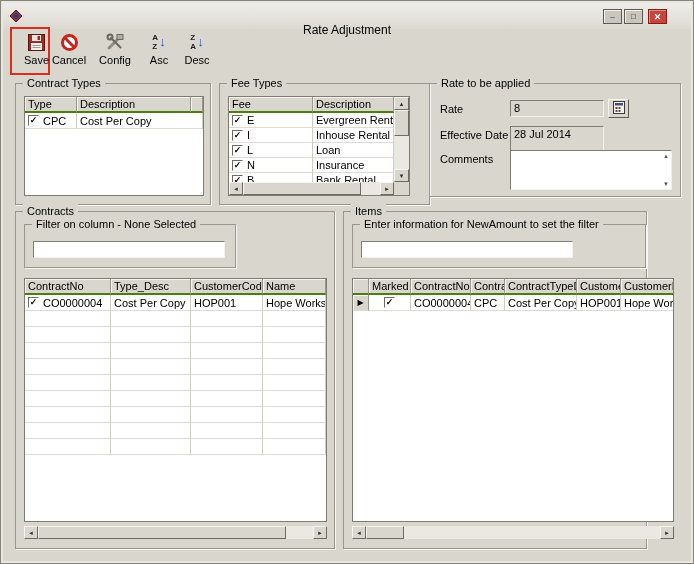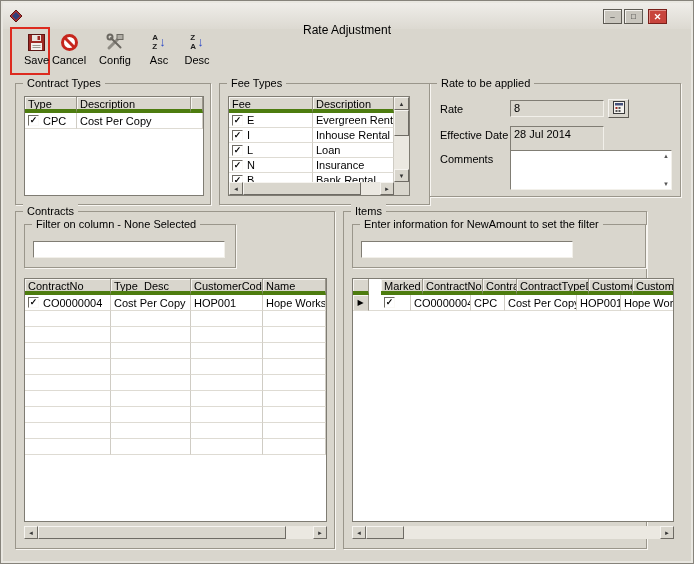--- a/index.html
+++ b/index.html
@@ -42,21 +42,21 @@
   .tbox{position:absolute;background:#fff;border:1px solid;
     border-color:#807d74 #f2f0ea #f2f0ea #807d74;padding:1px 3px;font-size:11px;
     overflow:hidden;white-space:nowrap;}
   .tbox.gray{background:#d9d6cd;}
   .rlabel{position:absolute;font-size:11px;white-space:nowrap;}
   .btn3d{position:absolute;background:#d9d6cd;border:1px solid;
     border-color:#f6f4f0 #5f5c55 #5f5c55 #f6f4f0;display:flex;align-items:center;justify-content:center;}
   
   .grid{position:absolute;background:#fff;border:1px solid #7f7c73;overflow:hidden;}
   .ghead{display:flex;height:16px;}
-  .g-hcell{flex:none;background:#d9d6cd;border-right:1px solid #9a968b;border-bottom:4px solid #4d7c0f;
+  .g-hcell{flex:none;background:#d9d6cd;border-right:1px solid #9a968b;border-bottom:2px solid #4d7c0f;
     box-shadow:inset 1px 1px 0 #f6f4f0;padding:1px 3px;overflow:hidden;white-space:nowrap;
     font-size:11px;height:16px;}
   .grow{display:flex;height:16px;}
   .grow.h15{height:15px;}
   .g-cell{flex:none;border-right:1px solid #cfccc4;border-bottom:1px solid #dedbd3;
     padding:1px 3px;display:flex;align-items:center;overflow:hidden;white-space:nowrap;
     font-size:11px;}
   .g-cell.sel{background:#d9d6cd;box-shadow:inset 1px 1px 0 #f6f4f0;
     border-right:1px solid #9a968b;justify-content:center;padding:0;font-size:8px;}
   .flex1{flex:1 1 auto;}
@@ -386,21 +386,21 @@
     <span class="legend">Items</span>
 
     <div class="group" style="left:8px;top:12px;width:294px;height:44px;">
       <span class="legend">Enter information for NewAmount to set the filter</span>
       <div class="tbox" style="left:8px;top:16px;width:212px;height:17px;"></div>
     </div>
 
     <div class="grid" style="left:8px;top:66px;width:322px;height:244px;">
       <div class="ghead">
         <div class="g-hcell" style="width:16px;"></div>
-        <div class="g-hcell" style="width:42px;margin-left:12px;">Marked</div>
+        <div class="g-hcell" style="width:42px;">Marked</div>
         <div class="g-hcell" style="width:60px;">ContractNo</div>
         <div class="g-hcell" style="width:34px;">Contra</div>
         <div class="g-hcell" style="width:72px;">ContractTypeD</div>
         <div class="g-hcell" style="width:44px;">Customer</div>
         <div class="g-hcell" style="width:62px;">CustomerName</div>
       </div>
       <div class="grow">
         <div class="g-cell sel" style="width:16px;">
             <span>▶</span>
           </div>

